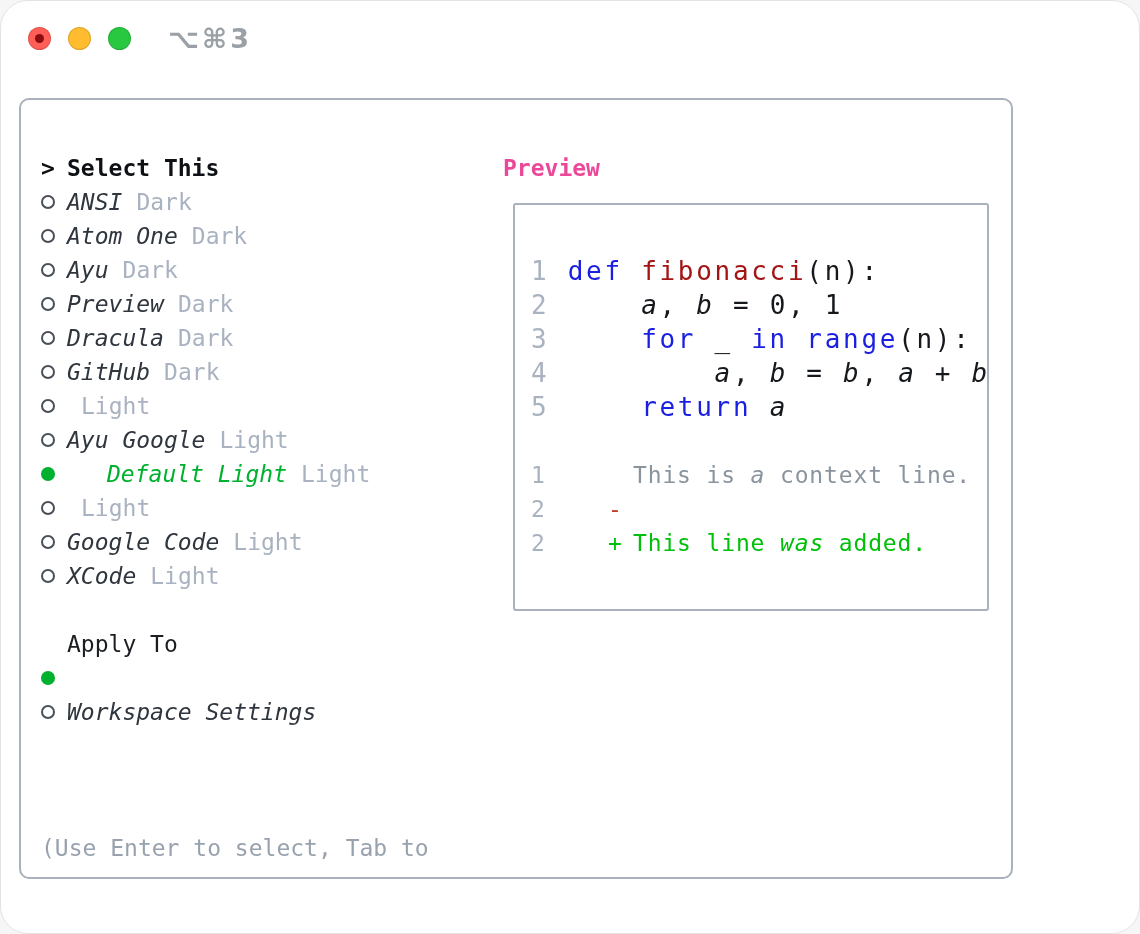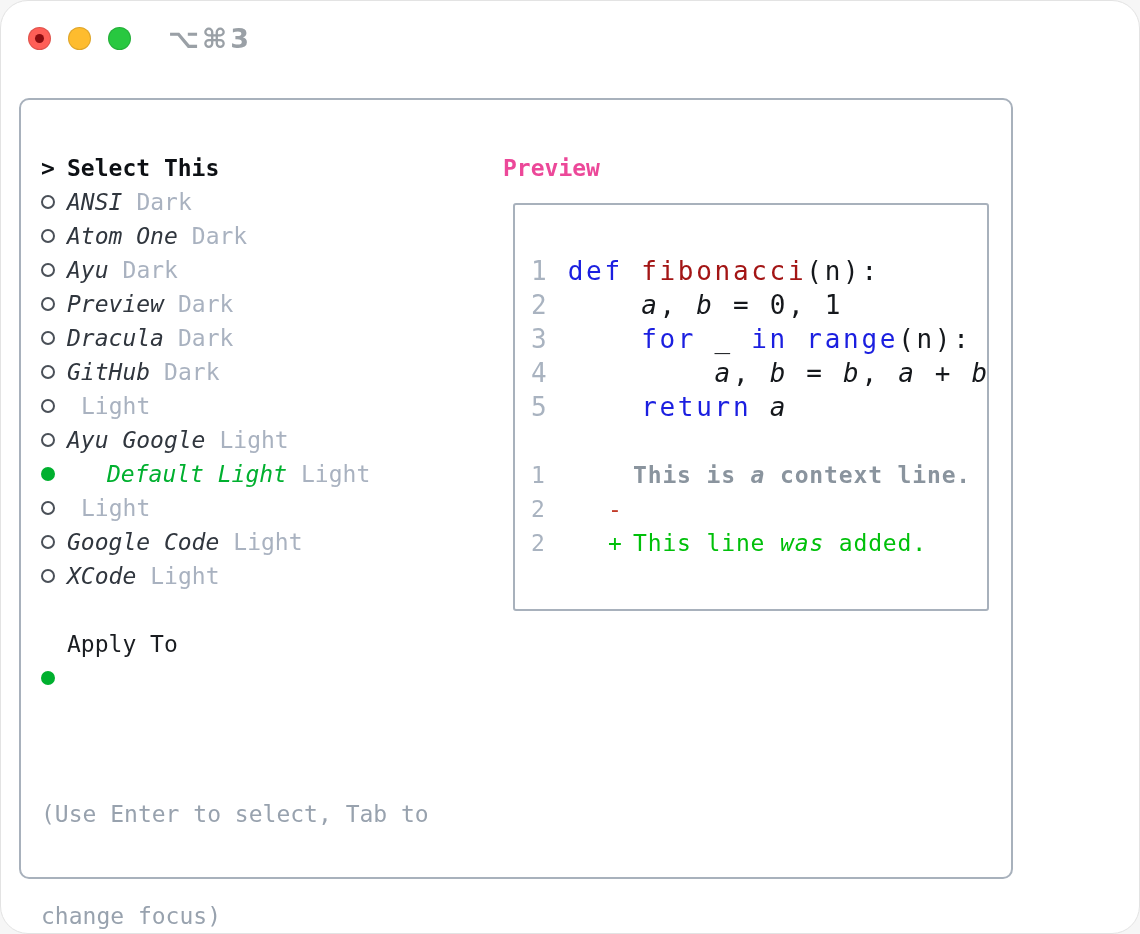--- a/index.html
+++ b/index.html
@@ -49,21 +49,21 @@
   .code{font-size:26px;line-height:34px;letter-spacing:2.7px;white-space:pre;}
   .code .ln{color:var(--lineno_gray);}
   .c-keyword{color:var(--keyword_blue);}
   .c-function{color:var(--function_red);}
   .c-plain{color:var(--code_text);}
   .c-variable{color:var(--code_text);font-style:italic;}
   .diff{margin-top:34px;font-size:23px;line-height:34px;letter-spacing:.85px;}
   .diff-line{display:flex;height:34px;align-items:center;white-space:pre;}
   .d-num{width:77px;color:var(--lineno_gray);}
   .d-marker{width:25px;}
-  .diff-line.context .d-text,.diff-line.context .d-marker{color:var(--context_gray);font-weight:bold;}
+  .diff-line.context .d-text,.diff-line.context .d-marker{color:var(--context_gray);}
   .diff-line.deleted .d-text,.diff-line.deleted .d-marker{color:var(--deleted_red);}
   .diff-line.added .d-text,.diff-line.added .d-marker{color:var(--added_green);}
   .it{font-style:italic;}
 </style>
 </head>
 <body>
 
 <div class="window">
 
   <div class="titlebar">
@@ -96,20 +96,21 @@
         </div>
 
       <div class="gap"></div>
 
       <div class="row">
         <span class="marker"></span>
         <span class="apply-hdr">Apply To</span>
       </div>
       <div id="apply-list">
           <div class="row selected"><span class="marker"><span class="radio sel"></span></span></div>
+          <div class="row"><span class="marker"><span class="radio"></span></span><span class="t-name">Workspace Settings</span></div>
         </div>
 
       <div class="gap"></div>
 
       <div class="help">
         <div>(Use Enter to select, Tab to</div>
         <div>change focus)</div>
       </div>
     </div>
 

